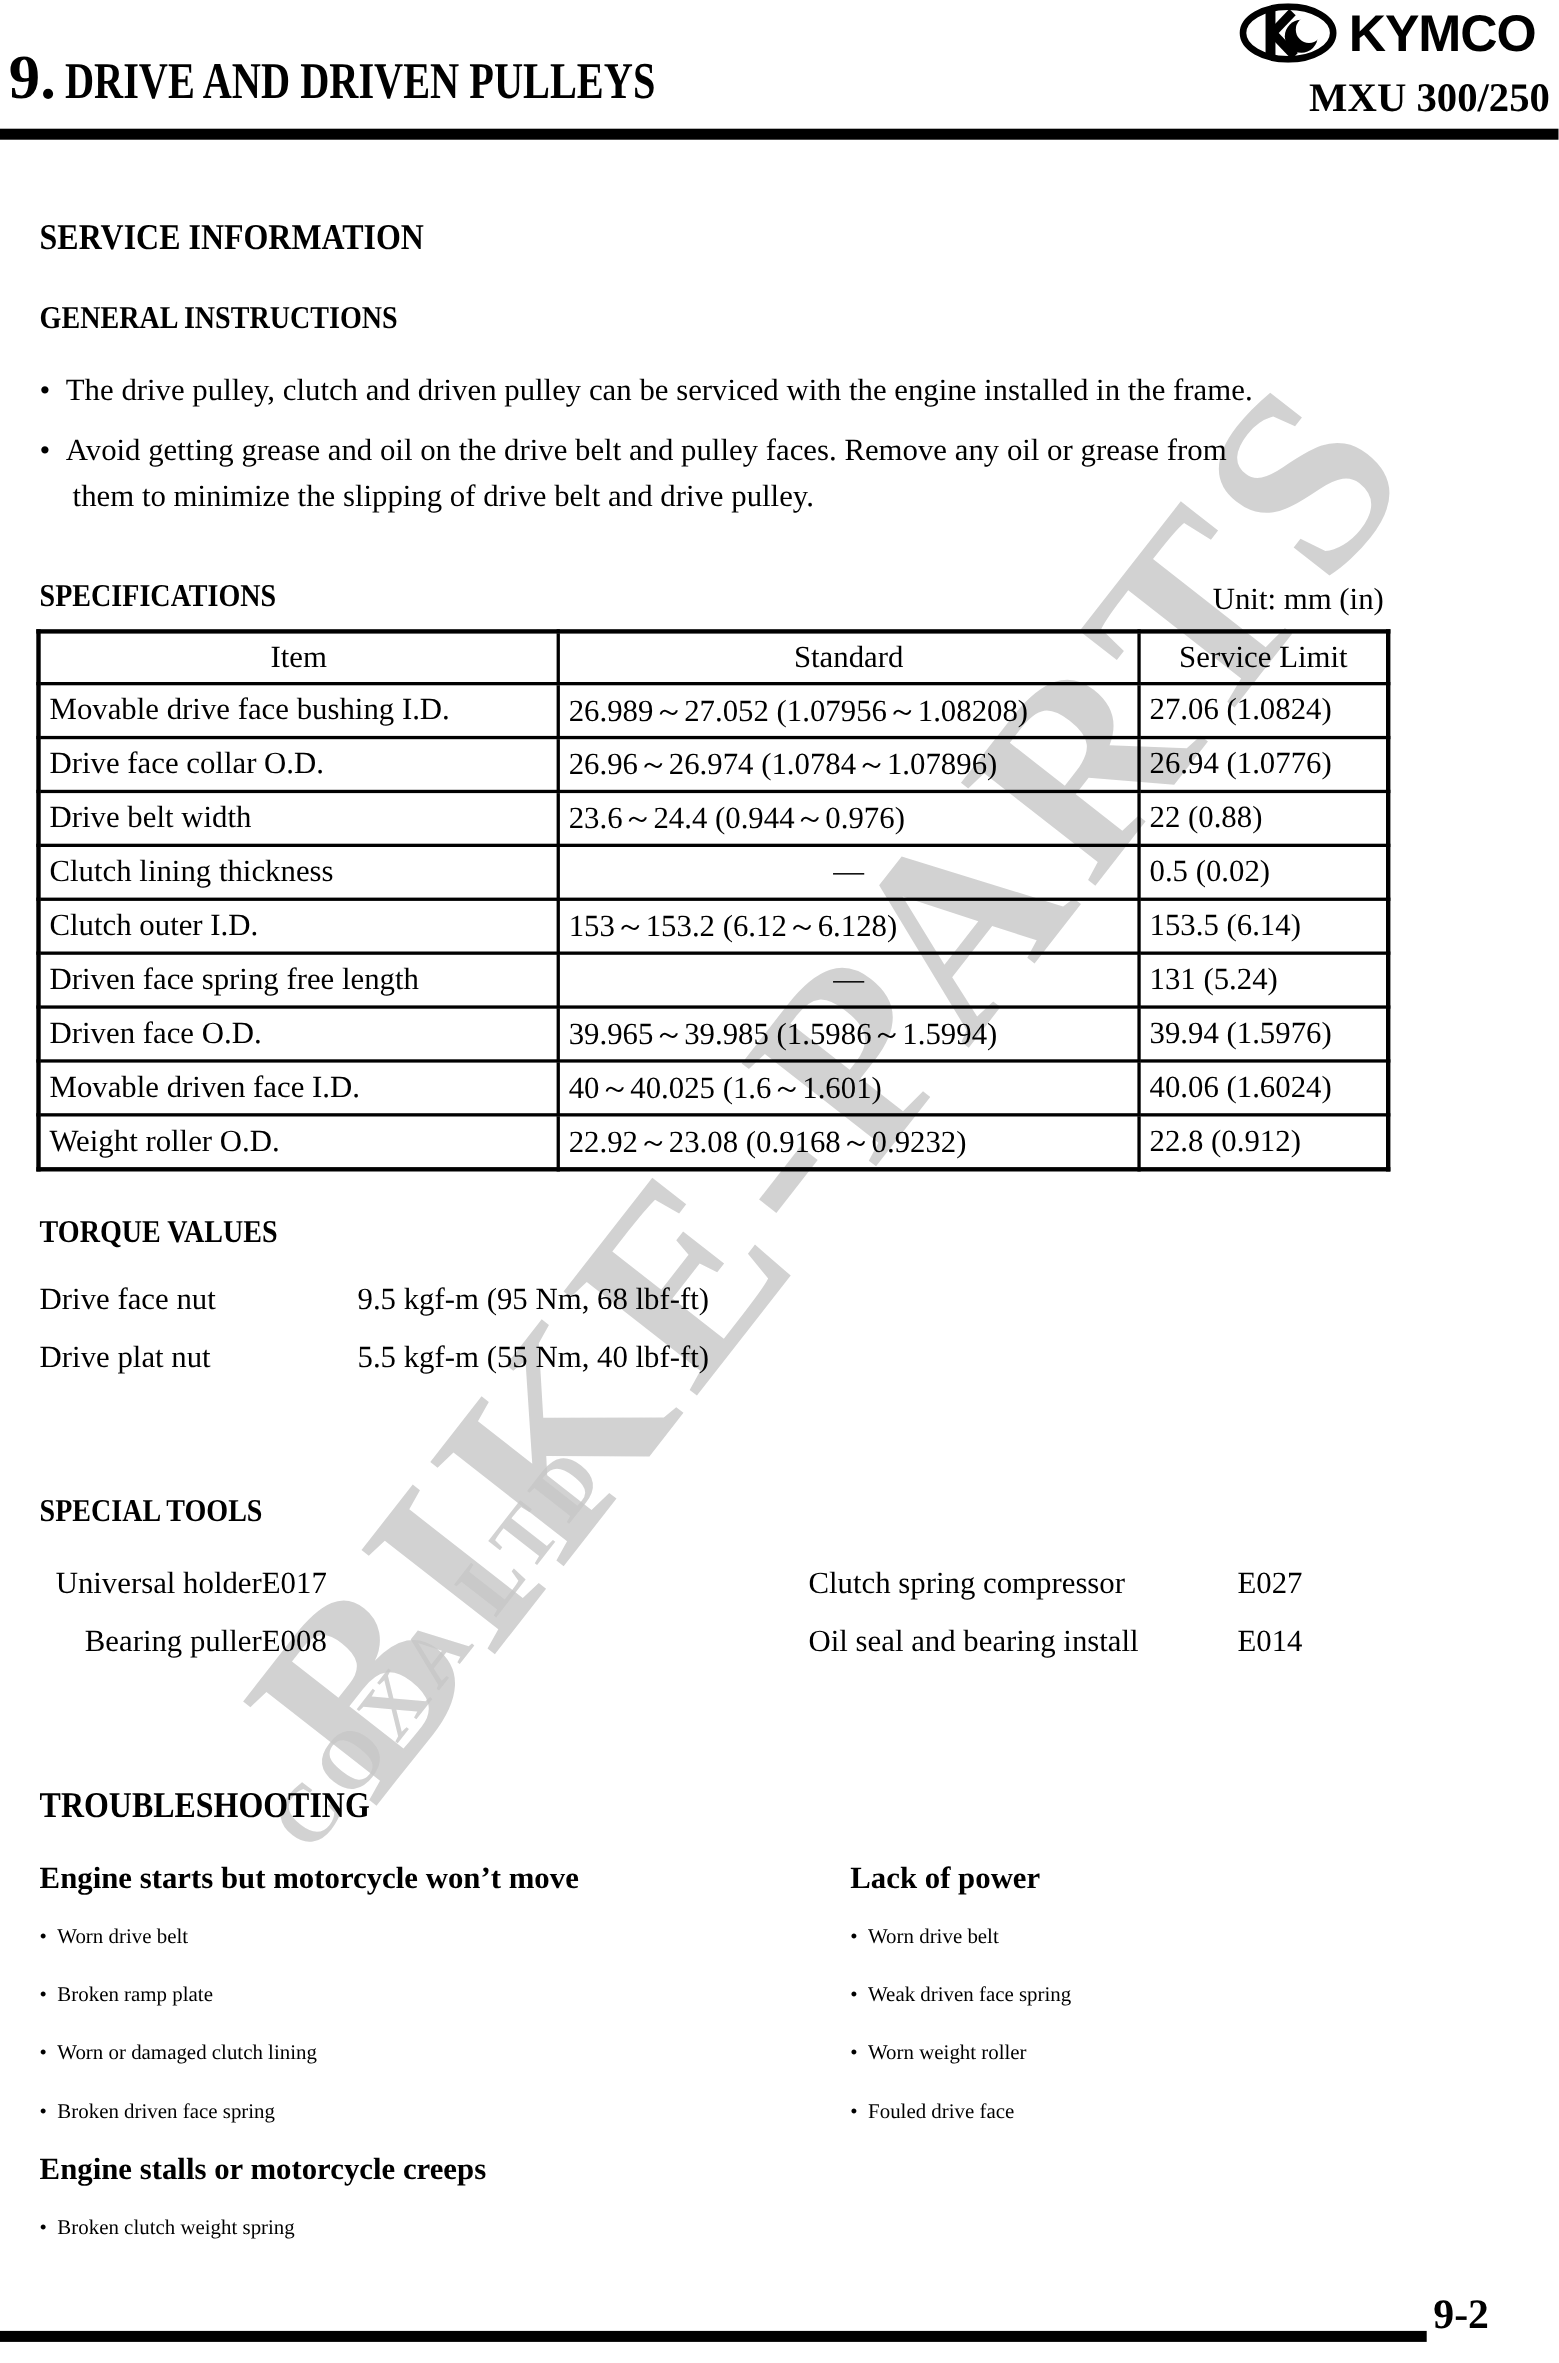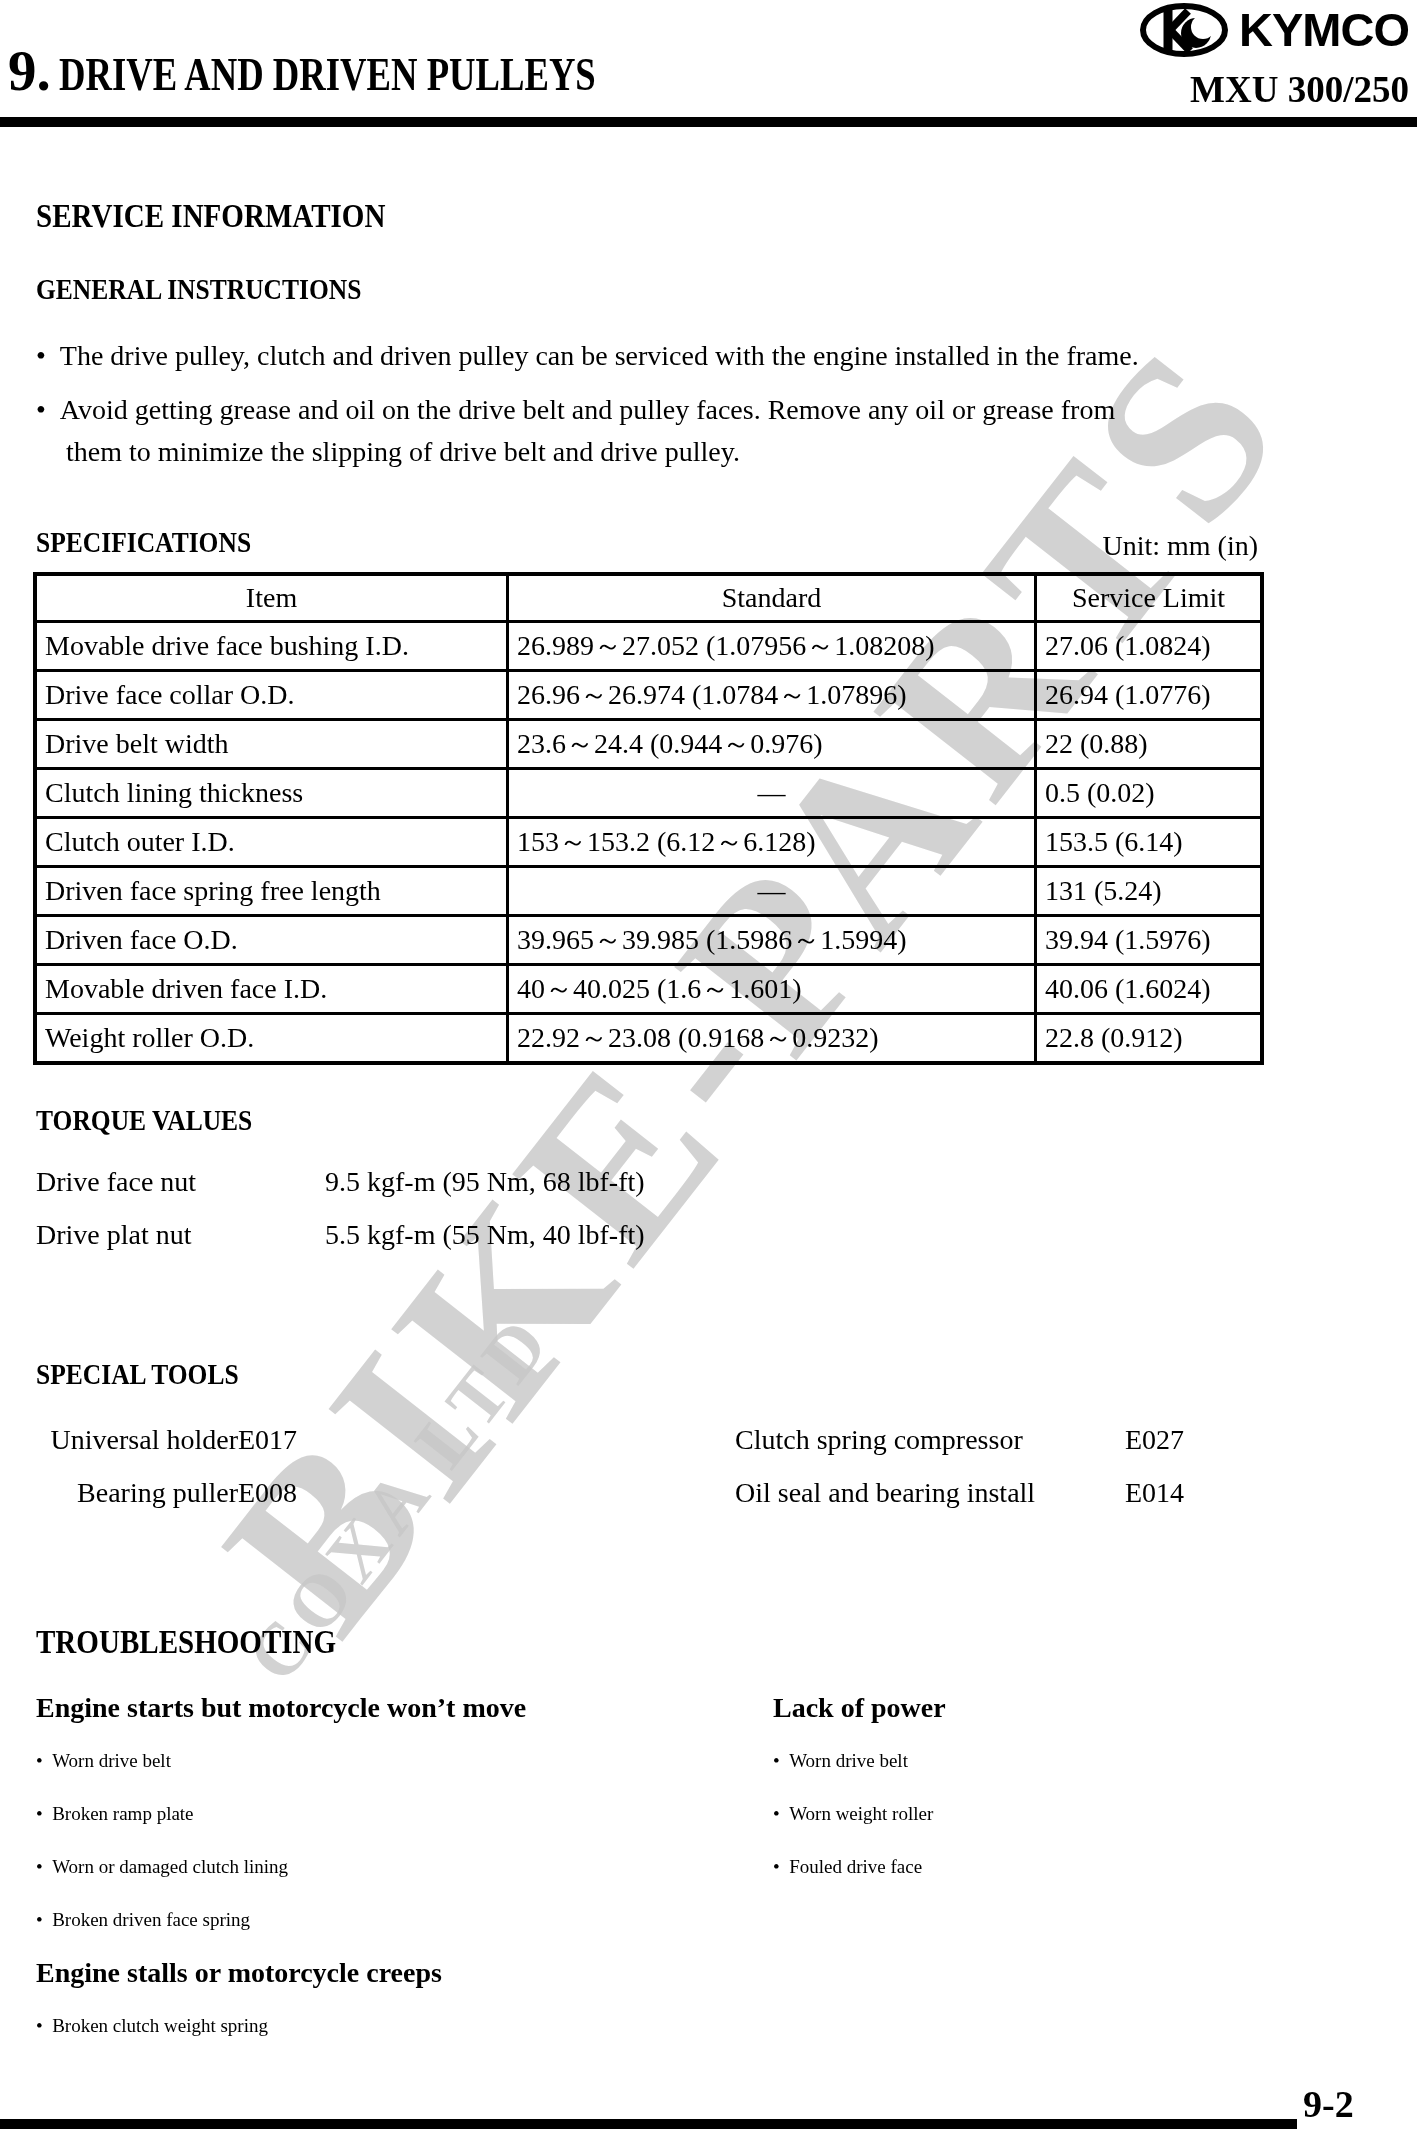--- a/index.html
+++ b/index.html
@@ -23,21 +23,21 @@
   }
   .wm-sub {
     position:absolute; left:165px; top:1455px; width:470px;
     text-align:center; white-space:nowrap;
     font-weight:bold; font-size:74px; letter-spacing:8px;
     color:#c7c7c7; opacity:.8;
     transform:rotate(-52deg); z-index:0;
   }
 
   
-  .logo { position:absolute; top:3px; right:8px; display:flex; align-items:center; gap:9px; }
+  .logo { position:absolute; top:3px; right:21px; display:flex; align-items:center; gap:9px; }
   .logo-text {
     font-family:"Liberation Sans", sans-serif;
     font-weight:bold; font-size:47px; letter-spacing:-1px; line-height:54px;
   }
   .chapter-title { position:absolute; left:8px; top:42px; display:flex; align-items:baseline; white-space:nowrap; }
   .chapter-num { font-weight:bold; font-size:57px; line-height:57px; }
   .chapter-text {
     display:inline-block; font-weight:bold; font-size:47px; line-height:47px;
     margin-left:8px; transform:scaleX(0.78); transform-origin:left bottom; white-space:nowrap;
   }
@@ -230,20 +230,21 @@
     <div class="ts-bullet">Broken ramp plate</div>
     <div class="ts-bullet">Worn or damaged clutch lining</div>
     <div class="ts-bullet">Broken driven face spring</div>
     <div class="ts-heading second">Engine stalls or motorcycle creeps</div>
     <div class="ts-bullet">Broken clutch weight spring</div>
   </div>
 
   <div class="ts-col-right">
     <div class="ts-heading">Lack of power</div>
     <div class="ts-bullet">Worn drive belt</div>
+    <div class="ts-bullet">Weak driven face spring</div>
     <div class="ts-bullet">Worn weight roller</div>
     <div class="ts-bullet">Fouled drive face</div>
   </div>
 
   <div class="bottom-rule"></div>
   <div class="page-number">9-2</div>
 
 </div>
 
 </body></html>

